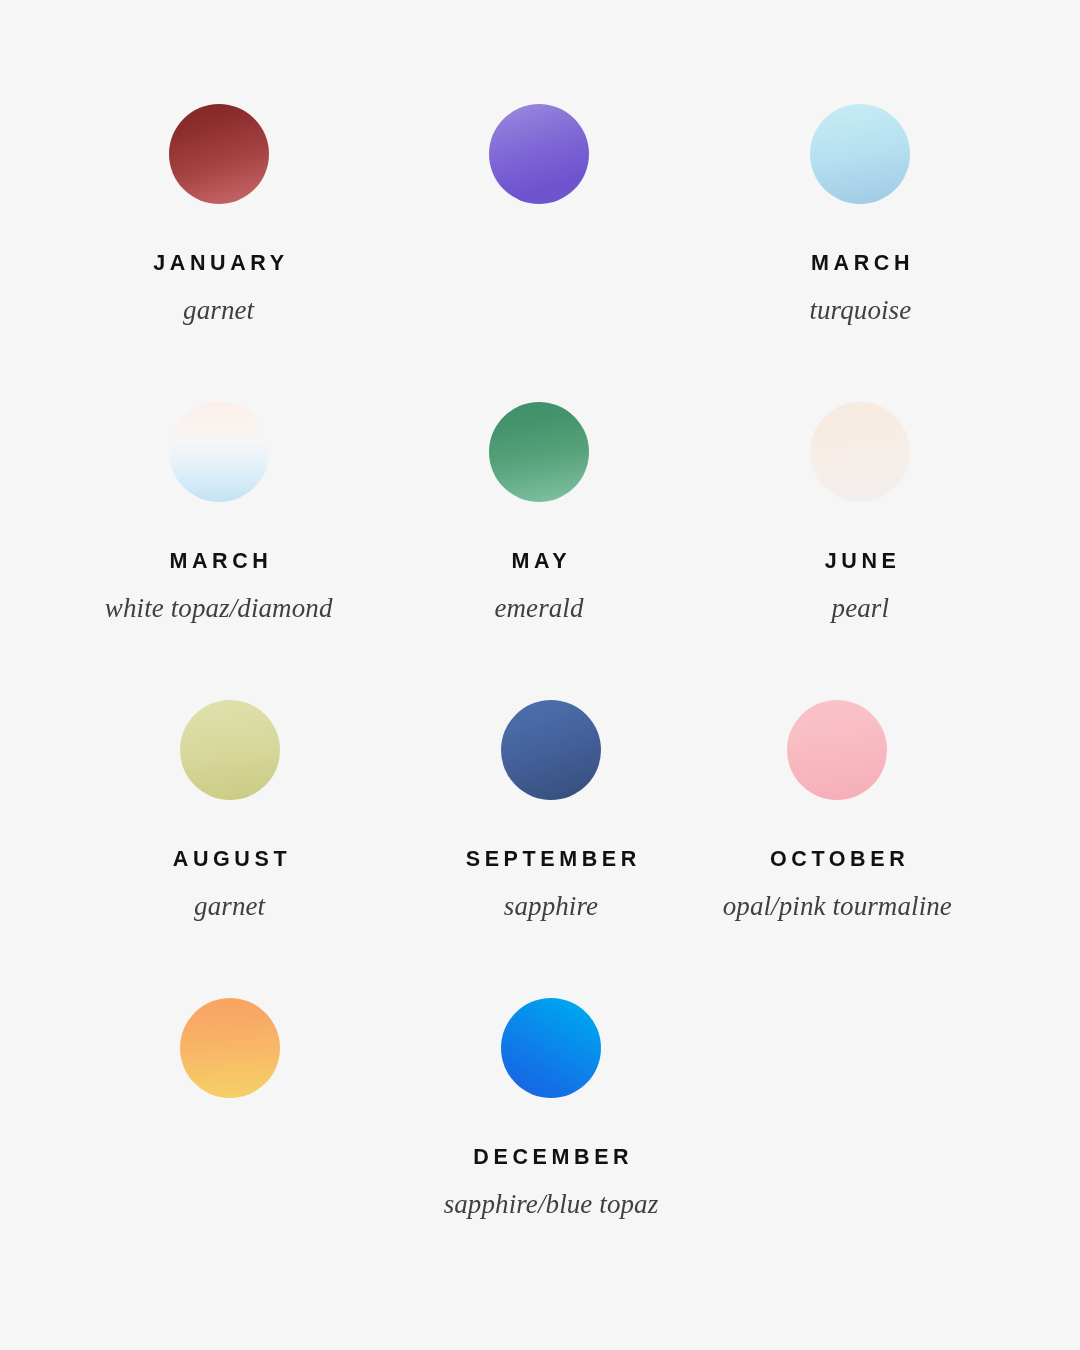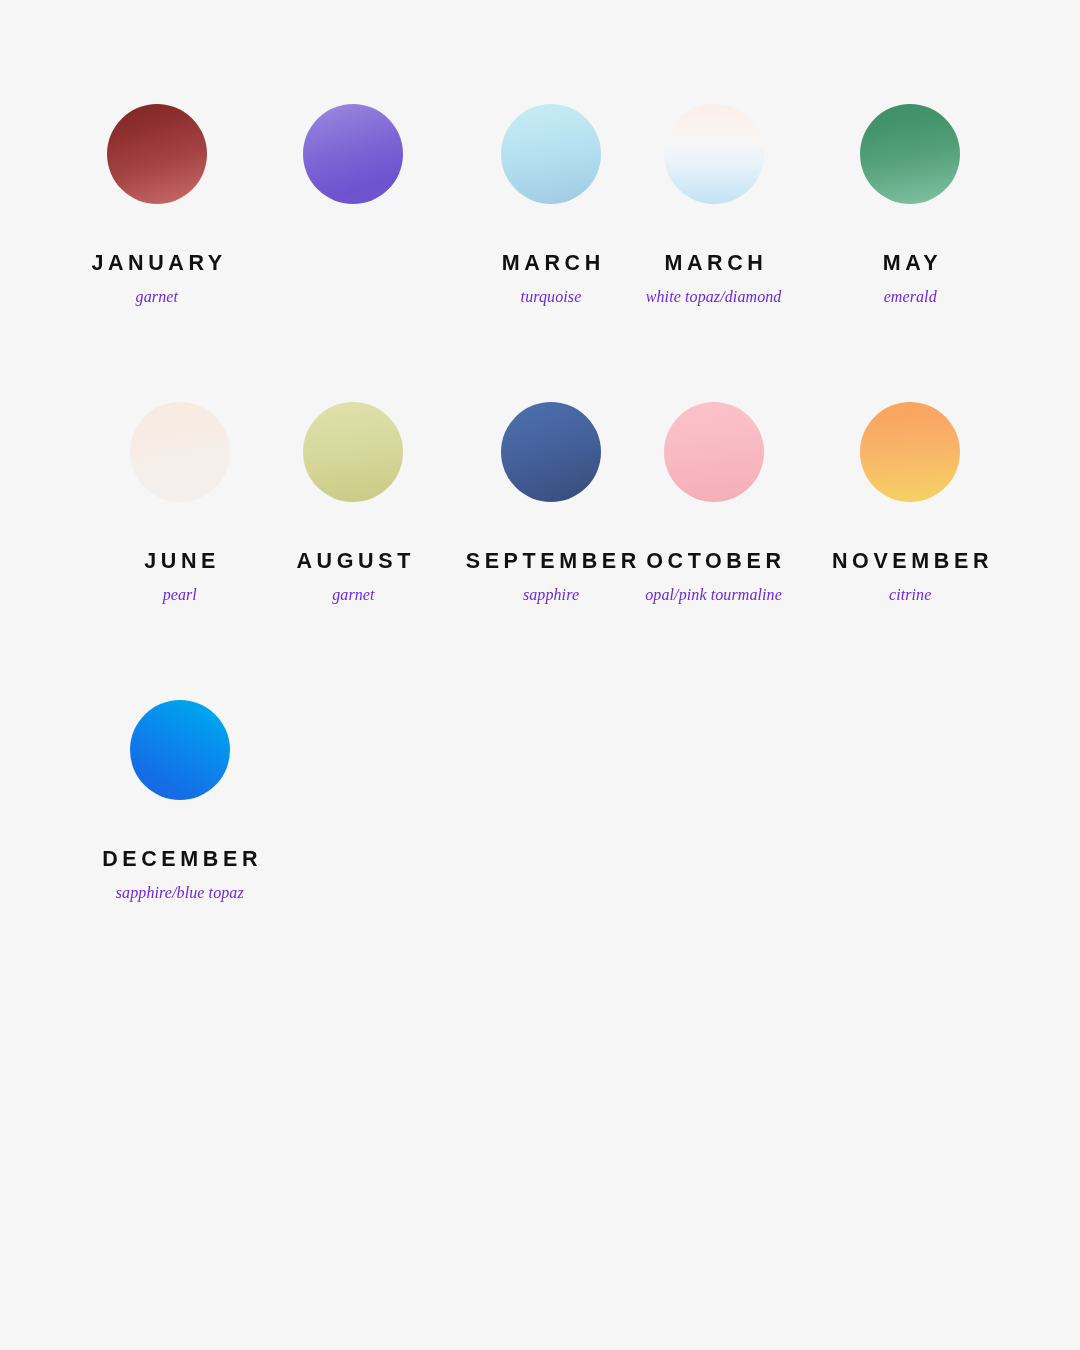--- a/index.html
+++ b/index.html
@@ -18,21 +18,21 @@
   .chart {
     position: relative;
     width: 1080px;
     height: 1350px;
     box-sizing: border-box;
     padding-top: 104px;
   }
 
   .grid {
     display: grid;
-    grid-template-columns: repeat(5, 1fr);
+    grid-template-columns: repeat(3, 1fr);
     grid-template-rows: repeat(4, 298px);
     width: 1080px;
     padding: 0 76px;
     box-sizing: border-box;
   }
 
   .cell {
     display: flex;
     flex-direction: column;
     align-items: center;
@@ -63,23 +63,23 @@
     font-size: 21.5px;
     letter-spacing: 4.6px;
     color: #111111;
     text-indent: 4.6px;
     white-space: nowrap;
   }
 
   .gem {
     font-family: "Liberation Serif", "DejaVu Serif", serif;
     font-style: italic;
-    font-size: 16px;
-    color: #6d28d9;
-    margin-top: 14px;
+    font-size: 27px;
+    color: #404040;
+    margin-top: 22px;
     white-space: nowrap;
     letter-spacing: 0.1px;
   }
 </style>
 </head>
 <body>
 
 <div class="chart">
   <div class="grid">
       <div class="cell col-1">
@@ -136,24 +136,20 @@
       </div>
       <div class="cell col-1">
         <div class="stone" style="background: linear-gradient(172deg, rgb(251, 194, 201) 0%, rgb(250, 191, 198) 26%, rgb(248, 184, 192) 56%, rgb(246, 178, 187) 82%, rgb(244, 173, 182) 100%);"></div>
         <div class="labels">
           <div class="month">OCTOBER</div>
           <div class="gem">opal/pink tourmaline</div>
         </div>
       </div>
       <div class="cell col-2">
         <div class="stone" style="background: linear-gradient(176deg, rgb(248, 164, 96) 0%, rgb(248, 169, 101) 22%, rgb(248, 182, 104) 50%, rgb(247, 198, 102) 78%, rgb(245, 209, 103) 100%);"></div>
-        <div class="labels">
-          <div class="month">NOVEMBER</div>
-          <div class="gem">citrine</div>
-        </div>
       </div>
       <div class="cell col-3">
         <div class="stone" style="background: linear-gradient(210deg, rgb(0, 179, 240) 0%, rgb(0, 159, 238) 20%, rgb(11, 134, 236) 48%, rgb(19, 112, 230) 74%, rgb(26, 98, 224) 100%);"></div>
         <div class="labels">
           <div class="month">DECEMBER</div>
           <div class="gem">sapphire/blue topaz</div>
         </div>
       </div>
     </div>
 </div>

